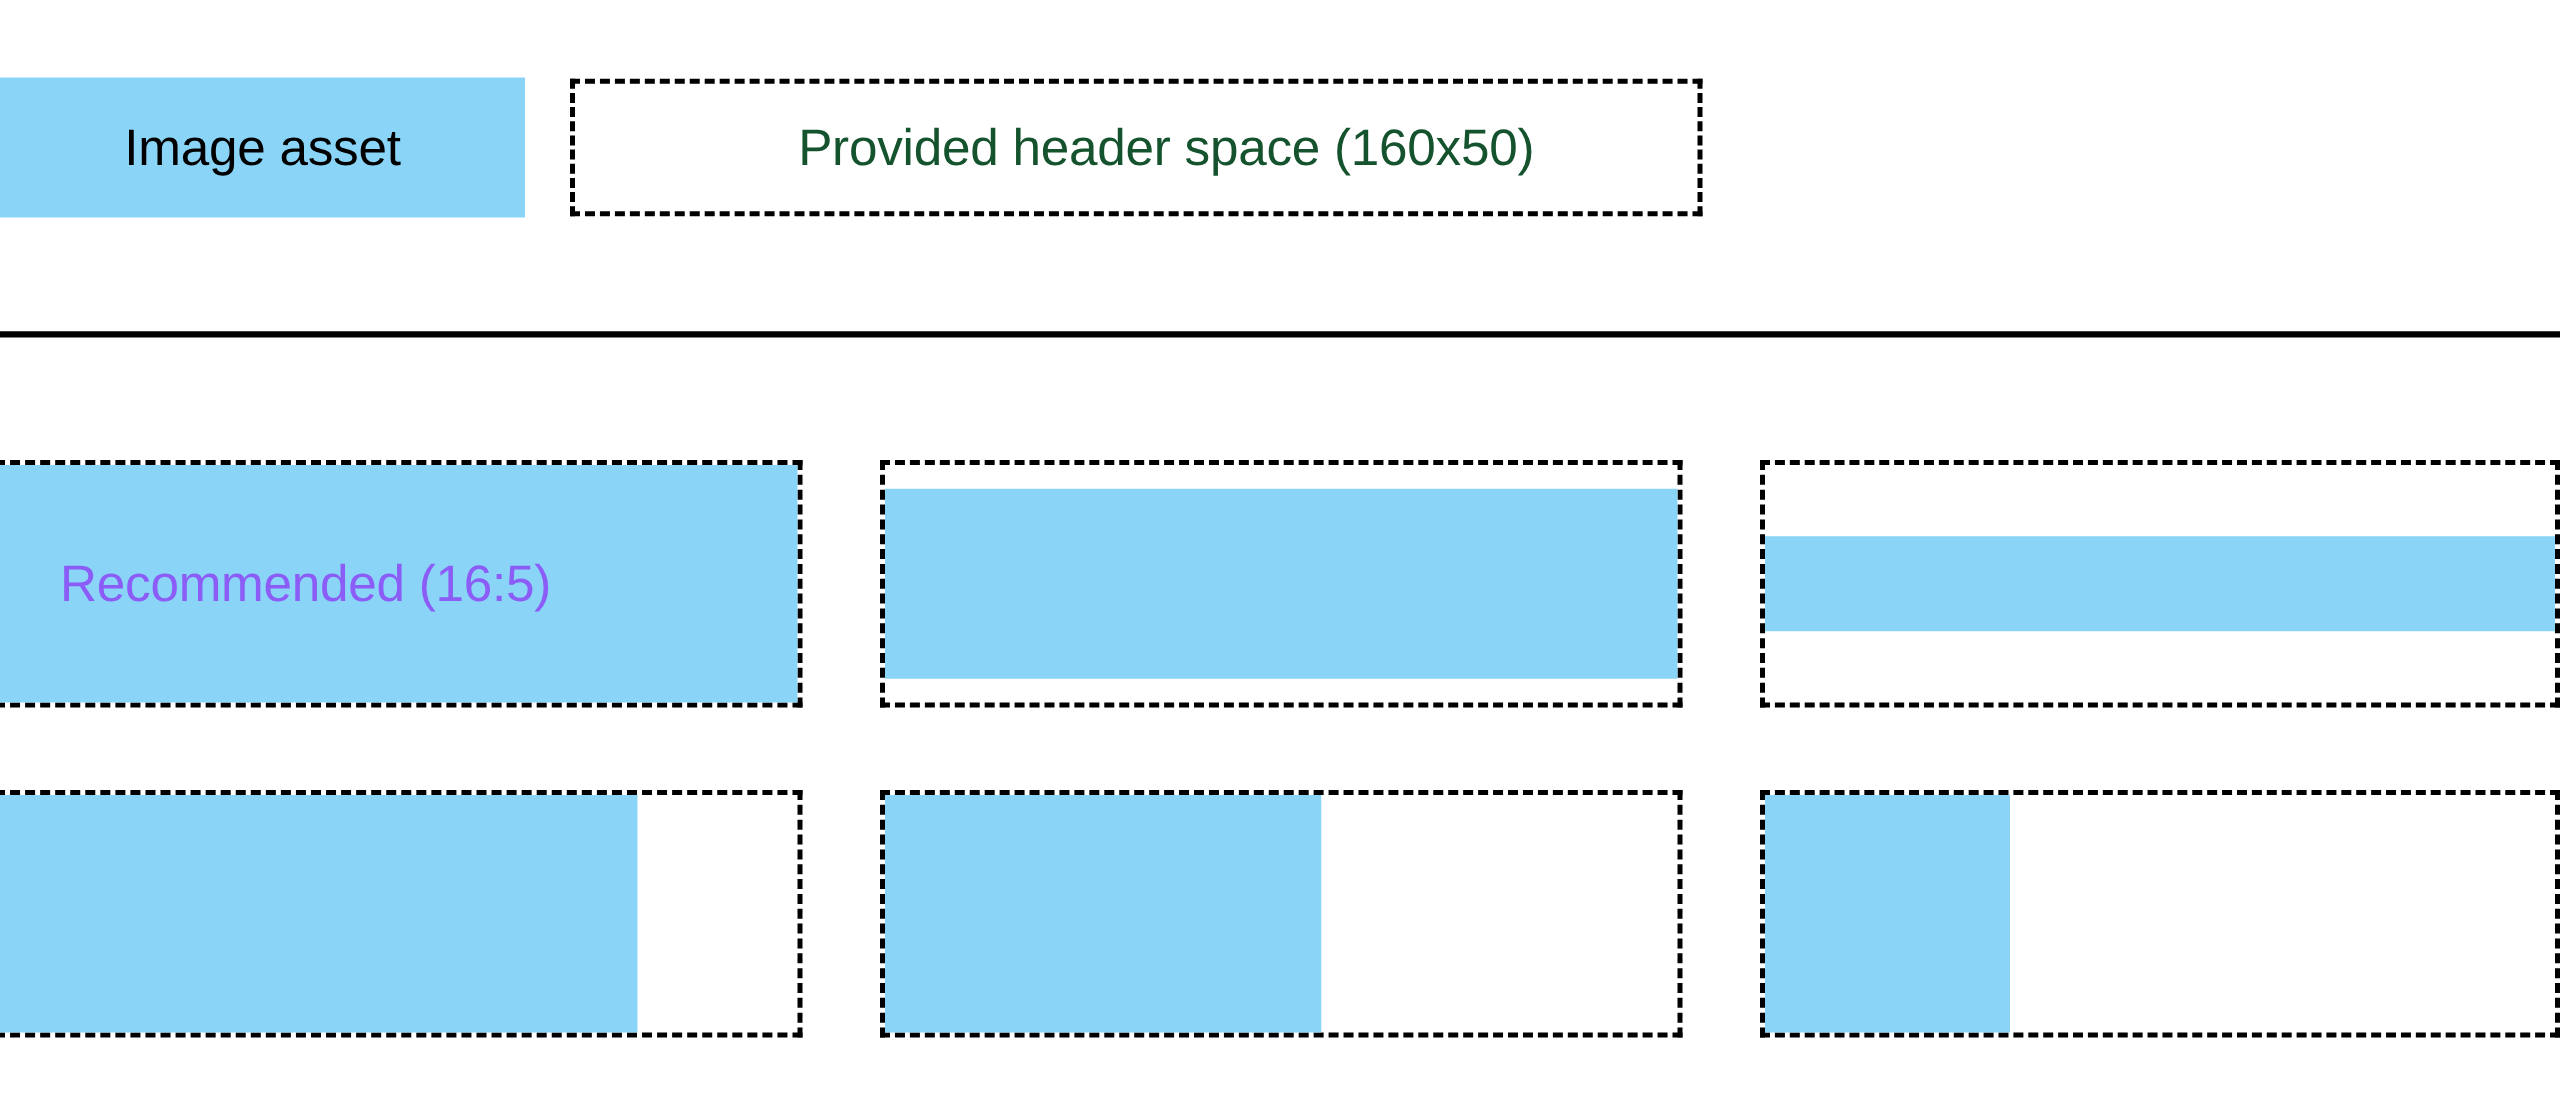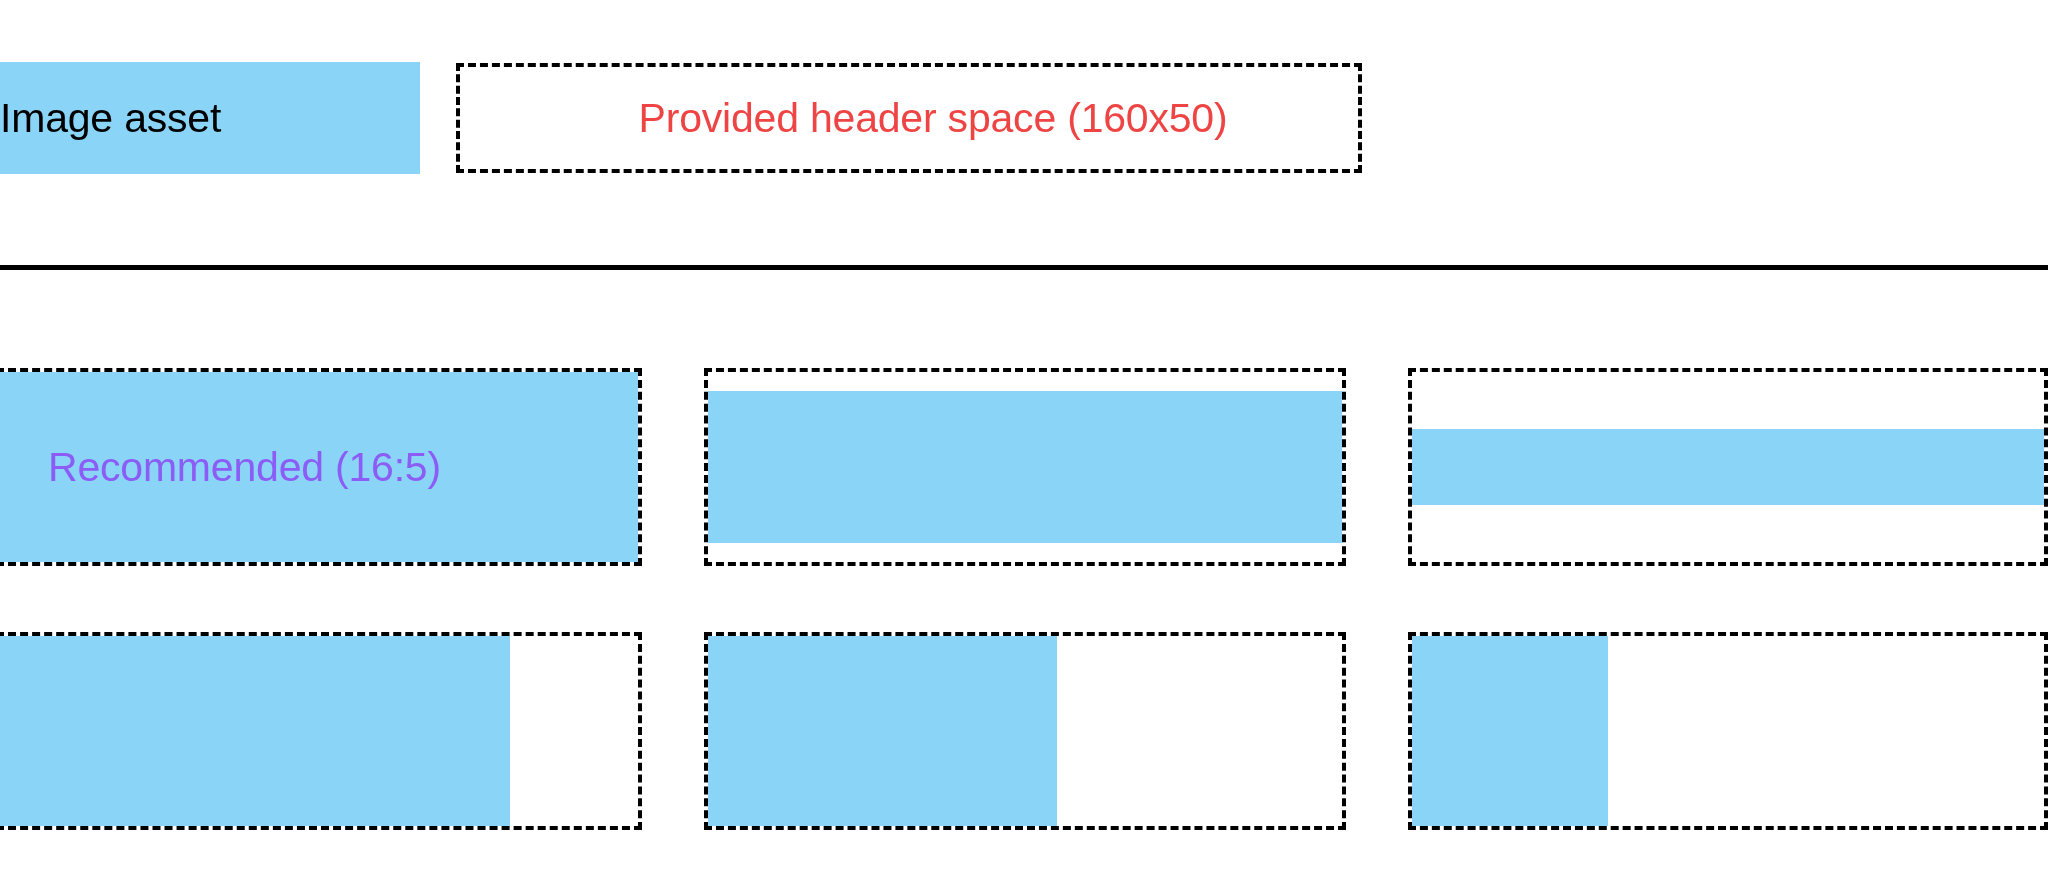--- a/index.html
+++ b/index.html
@@ -35,20 +35,21 @@
 
   .image-asset-swatch {
     position: absolute;
     left: 0;
     top: 0;
     width: 420px;
     height: 112px;
     background: #8AD5F7;
     display: flex;
     align-items: center;
+    justify-content: center;
   }
 
   .image-asset-label {
     font-size: 41px;
     line-height: 1;
     letter-spacing: -0.2px;
     color: #000000;
     white-space: nowrap;
   }
 
@@ -63,21 +64,21 @@
     display: flex;
     align-items: center;
     justify-content: center;
     background: #ffffff;
   }
 
   .header-space-label {
     font-size: 41px;
     line-height: 1;
     letter-spacing: -0.2px;
-    color: #ef4444;
+    color: #14532d;
     white-space: nowrap;
     margin-left: 48px;
   }
 
   
   .divider {
     position: absolute;
     left: 0;
     top: 265px;
     width: 2048px;

